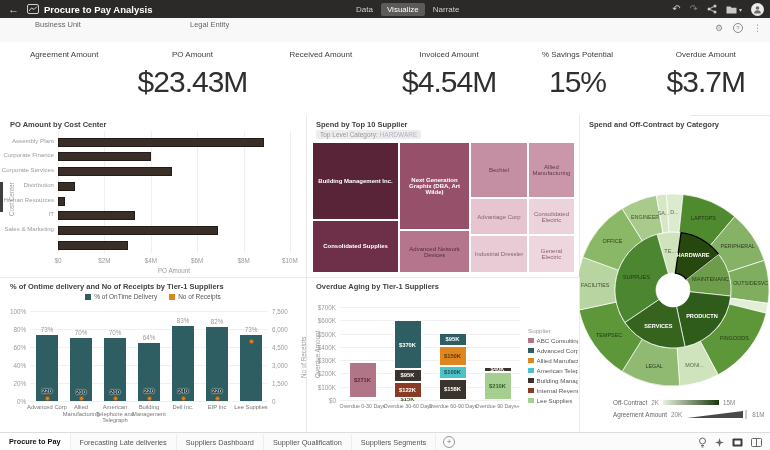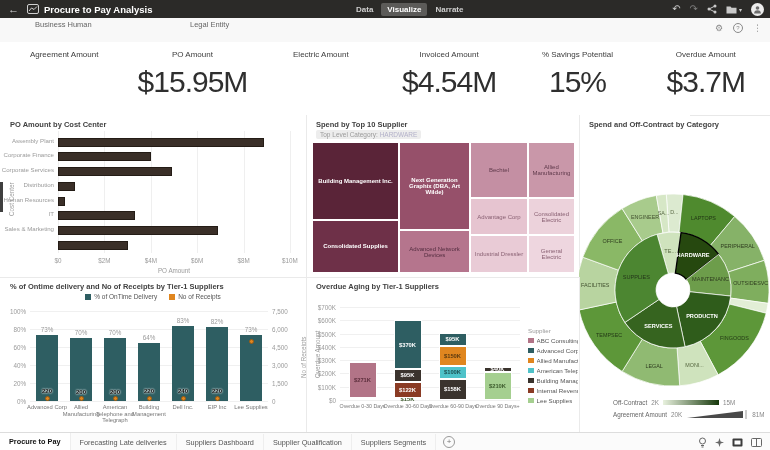--- a/index.html
+++ b/index.html
@@ -3,21 +3,21 @@
 <meta charset="utf-8">
 <style>
   html,body{margin:0;padding:0;background:#dfdfdf;}
   .app{position:relative;width:770px;height:450px;background:#fff;overflow:hidden;
        font-family:"Liberation Sans",sans-serif;color:#333;}
   
   .hdr{position:absolute;left:0;top:0;width:770px;height:18px;background:#2b2a28;display:flex;align-items:center;}
   .hdr .back{color:#d8d8d8;font-size:11px;margin:0 8px 0 8px;cursor:pointer;}
   .hdr .title{color:#fff;font-size:9.5px;font-weight:bold;margin-left:5px;}
   .hdr-tabs{position:absolute;left:350px;top:0;height:18px;display:flex;align-items:center;gap:2px;}
-  .hdr-tab{color:#cfcfcf;font-size:8px;font-weight:bold;padding:2px 6px;border-radius:2px;cursor:pointer;text-align:right;}
+  .hdr-tab{color:#cfcfcf;font-size:8px;font-weight:normal;padding:2px 6px;border-radius:2px;cursor:pointer;text-align:right;}
   .hdr-tab.active{background:#5c5b59;color:#fff;}
   .hdr-right{position:absolute;right:6px;top:0;height:18px;display:flex;align-items:center;gap:9px;}
   .hico{color:#c9c9c9;font-size:10px;line-height:1;cursor:pointer;}
   .avatar{width:13px;height:13px;border-radius:50%;background:#ececec;display:flex;align-items:center;justify-content:center;}
   
   .fbar{position:absolute;left:0;top:18px;width:770px;height:24px;background:#f8f8f8;border-bottom:1px solid #e4e4e4;}
   .filter{position:absolute;top:2px;}
   .filter .flabel{font-size:7.5px;color:#666;}
   .filter .fval{font-size:7.5px;color:#9a9a9a;margin-top:18px;cursor:pointer;}
   .fbar-icons{position:absolute;right:8px;top:5px;display:flex;gap:10px;align-items:center;}
@@ -86,45 +86,45 @@
             <circle cx="5" cy="3.4" r="2" fill="#6d6d6d"></circle>
             <path d="M1.2 9.5 a3.8 3.8 0 0 1 7.6 0 z" fill="#6d6d6d"></path>
           </svg>
       </span>
     </div>
   </header>
 
   <div class="fbar">
     <div id="filters">
         <div class="filter" style="left: 35px;">
-          <div class="flabel">Business Human</div>
+          <div class="flabel">Business Unit</div>
           <div class="fval">All</div>
         </div>
         <div class="filter" style="left: 190px;">
           <div class="flabel">Legal Entity</div>
           <div class="fval">All</div>
         </div>
       </div>
     <div class="fbar-icons">
       <span class="fico">⚙</span>
       <span class="fico" style="border:1px solid #8a8a8a;border-radius:50%;width:8px;height:8px;font-size:6px;display:inline-flex;align-items:center;justify-content:center;">?</span>
       <span class="fico">⋮</span>
     </div>
   </div>
 
   <div class="kpis" id="kpis">
       <div class="kpi">
         <div class="klabel">Agreement Amount</div>
       </div>
       <div class="kpi">
         <div class="klabel">PO Amount</div>
-        <div class="kval">$15.95M</div>
-      </div>
-      <div class="kpi">
-        <div class="klabel">Electric Amount</div>
+        <div class="kval">$23.43M</div>
+      </div>
+      <div class="kpi">
+        <div class="klabel">Received Amount</div>
       </div>
       <div class="kpi">
         <div class="klabel">Invoiced Amount</div>
         <div class="kval">$4.54M</div>
       </div>
       <div class="kpi">
         <div class="klabel">% Savings Potential</div>
         <div class="kval">15%</div>
       </div>
       <div class="kpi">

